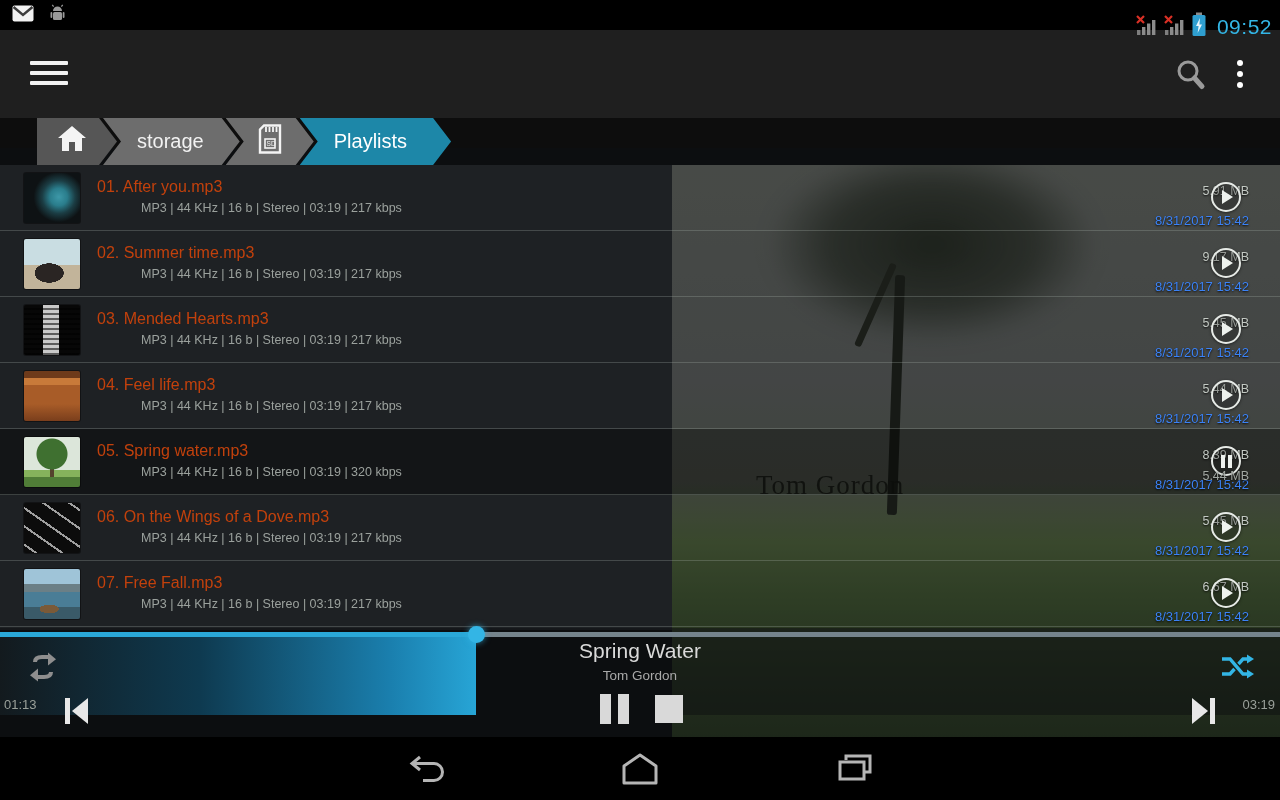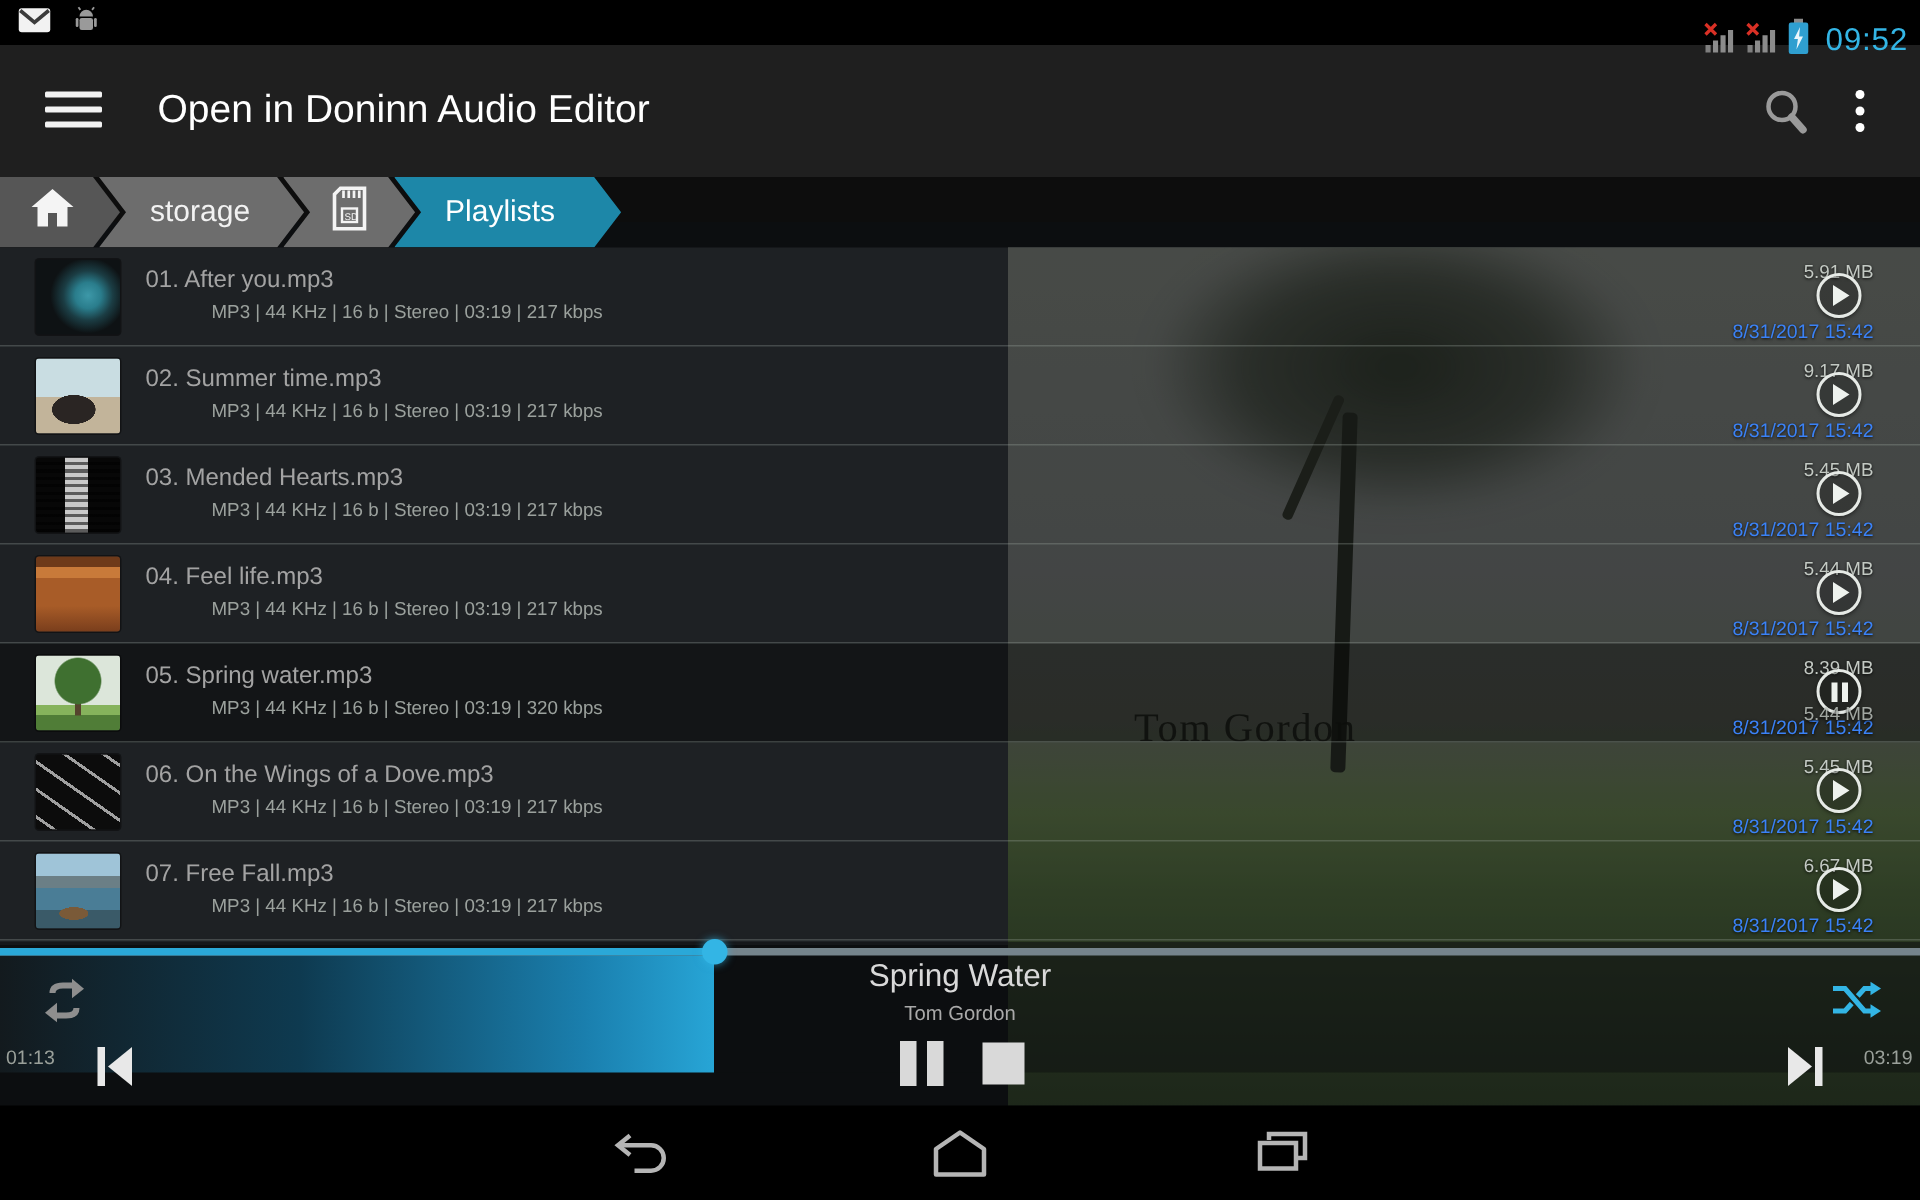--- a/index.html
+++ b/index.html
@@ -16,21 +16,21 @@
   .sb-time { color:#33b5e5; font-size:21px; letter-spacing:0.5px; padding-left:4px; }
   
   .action-bar { position:absolute; top:30px; left:0; width:100%; height:88px; background:#1f1f1f; z-index:40; }
   .menu-btn { position:absolute; left:30px; top:31px; width:38px; height:26px; cursor:pointer; }
   .menu-btn span { display:block; height:4px; background:#f2f2f2; border-radius:1px; margin-bottom:6px; }
   .ab-title { position:absolute; left:105px; top:27px; color:#ffffff; font-size:26px; font-weight:400; }
   .search-btn { position:absolute; right:72px; top:28px; }
   .overflow-btn { position:absolute; right:30px; top:30px; width:20px; height:34px; display:flex; flex-direction:column; align-items:center; gap:5px; cursor:pointer;}
   .overflow-btn i { width:6px; height:6px; background:#fff; border-radius:50%; }
   
-  .crumb-bar { position:absolute; top:118px; left:0; width:100%; height:30px; background:#0d0d0d; z-index:35; display:flex; }
+  .crumb-bar { position:absolute; top:118px; left:0; width:100%; height:30px; background:#0d0d0d; z-index:35; display:flex;padding-left:37px; }
   .chip { height:47px; display:flex; align-items:center; color:#f2f2f2; font-size:20px;
           clip-path: polygon(0 0, calc(100% - 18px) 0, 100% 50%, calc(100% - 18px) 100%, 0 100%); }
   .chip.notch { clip-path: polygon(0 0, calc(100% - 18px) 0, 100% 50%, calc(100% - 18px) 100%, 0 100%, 18px 50%); margin-left:-14px; }
   .chip-home { background:#565656; padding:0 30px 0 20px; z-index:5; position:relative;}
   .chip-storage { background:#6d6d6d; padding:0 36px 0 34px; z-index:4; position:relative;}
   .chip-sd { background:#6d6d6d; padding:0 32px 0 32px; z-index:3; position:relative;}
   .chip-active { padding:0 44px 0 34px; z-index:2; position:relative; color:#fff; }
   
   .bg-art { position:absolute; left:672px; top:165px; width:608px; height:572px; z-index:1; overflow:hidden;
     background:linear-gradient(180deg,#767b74 0%,#6e7370 38%,#697164 55%,#5e7747 66%,#4b6539 76%,#36492c 92%,#2e3f26 100%); }
@@ -40,23 +40,23 @@
   .tree-branch { position:absolute; left:200px; top:95px; width:7px; height:90px; background:#2a2f25; transform:rotate(24deg); border-radius:3px;}
   .art-artist { position:absolute; left:84px; top:305px; font-family:"Liberation Serif", serif; font-size:27px; color:rgba(28,32,22,0.85); letter-spacing:1px; }
   .art-caption { position:absolute; left:78px; top:416px; font-family:"Liberation Serif", serif; font-size:47px; color:rgba(22,26,16,0.78); letter-spacing:2px; white-space:nowrap; }
   .art-dim { position:absolute; inset:0; background:rgba(6,8,9,0.42); }
   
   .list-left-bg { position:absolute; left:0; top:165px; width:672px; height:465px; background:#1e2124; z-index:1; }
   .file-list { position:absolute; left:0; top:165px; width:100%; height:465px; z-index:2; }
   .row { position:relative; height:66px; border-bottom:1px solid rgba(170,178,172,0.28); }
   .row.playing { background:rgba(0,0,0,0.34); }
   .thumb { position:absolute; left:24px; top:8px; width:56px; height:50px; border-radius:2px; box-shadow:0 0 0 1px rgba(0,0,0,0.4); }
-  .row-title { position:absolute; left:97px; top:13px; color:#a3a3a3; font-size:16px; }
+  .row-title { position:absolute; left:97px; top:13px; color:#c2410c; font-size:16px; }
   .row-details { position:absolute; left:97px; top:36px; color:#9ba19d; font-size:12.5px;margin-left:44px; }
-  .row-size { position:absolute; right:31px; top:9px; color:#c3c9c3; font-size:12.5px; text-shadow:0 1px 2px rgba(0,0,0,0.85); }
+  .row-size { position:absolute; right:31px; top:19px; color:#c3c9c3; font-size:12.5px; text-shadow:0 1px 2px rgba(0,0,0,0.85); }
   .row-date { position:absolute; right:31px; bottom:2px; color:#3b82f6; font-size:13px; text-shadow:0 1px 2px rgba(0,0,0,0.85); }
   .pp-btn { position:absolute; right:39px; top:17px; width:30px; height:30px; border:2px solid #e6eae6; border-radius:50%;
             background:rgba(10,12,10,0.25); display:flex; align-items:center; justify-content:center; gap:3px; cursor:pointer;
             box-shadow:0 1px 3px rgba(0,0,0,0.5); }
   .pp-btn .tri { width:0; height:0; border-left:11px solid #eef2ee; border-top:7px solid transparent; border-bottom:7px solid transparent; margin-left:3px; }
   .pp-btn .pbar { width:4px; height:13px; background:#eef2ee; }
   .partial-size { position:absolute; right:31px; top:469px; color:rgba(195,201,195,0.8); font-size:12.5px; z-index:6; text-shadow:0 1px 2px rgba(0,0,0,0.85); }
   
   .thumb-vinyl { background:radial-gradient(circle at 62% 48%, #3d98a8 0, #2a7d8c 20%, #1b3d44 38%, #0e1214 58%), #0d0f11; }
   .thumb-beach { background:radial-gradient(ellipse 24px 16px at 45% 68%, #2a2523 0 60%, rgba(0,0,0,0) 61%),
@@ -146,21 +146,20 @@
       <span class="sb-time">09:52</span>
     </div>
   </div>
 
   <div class="action-bar">
     <div class="menu-btn">
         <span></span>
         <span></span>
         <span></span>
       </div>
-    <div class="ab-title">Open in Doninn Audio Editor</div>
     <div class="search-btn">
       <svg width="34" height="36" viewBox="0 0 34 36">
           <circle cx="14" cy="13" r="9" fill="none" stroke="#9a9a9a" stroke-width="3"></circle>
           <line x1="20.5" y1="20" x2="28" y2="28.5" stroke="#9a9a9a" stroke-width="5" stroke-linecap="round"></line>
         </svg>
     </div>
     <div class="overflow-btn">
         <i></i>
         <i></i>
         <i></i>

